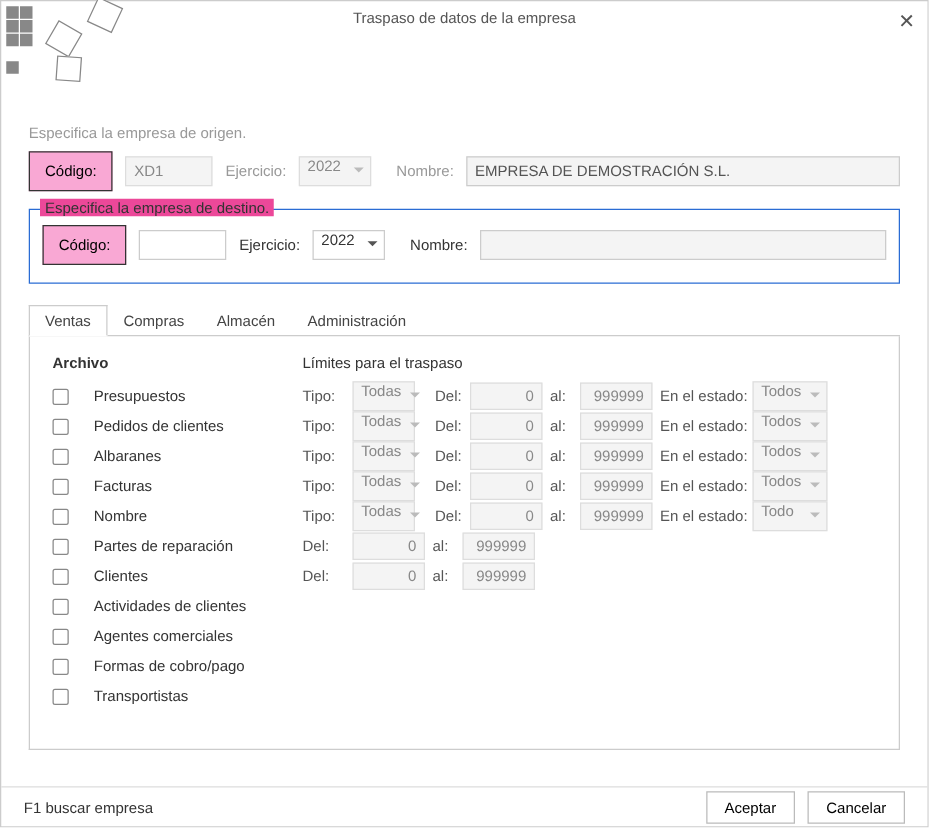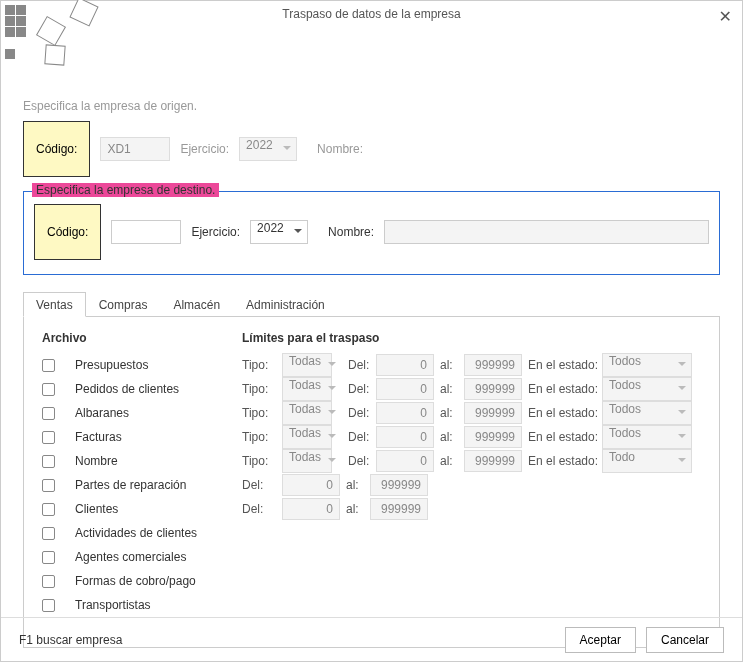--- a/index.html
+++ b/index.html
@@ -24,21 +24,21 @@
   .decor .s10 { left:40px; top:40px; width:20px; height:20px; transform: rotate(4deg); }
 
   .content { padding: 18px 22px 0 22px; position: relative; margin-top: 50px; }
 
   .label-gray { color: #999; }
   .section-heading { margin-bottom: 8px; }
 
   .row { display: flex; align-items: center; gap: 10px; }
 
   .btn-code {
-    border: 1px solid #333; padding: 20px 12px; background:#fef9c3; cursor:pointer;
+    border: 1px solid #333; padding: 8px 12px; background:#f9a8d4; cursor:pointer;
   }
   .input-small { width:70px; height:24px; border:1px solid #ccc; padding:0 6px; background:#fff; }
   .input-long { flex:1; height:24px; border:1px solid #ccc; padding:0 6px; background:#f4f4f4; }
   .input-small[disabled] { background:#f4f4f4; color:#888; border-color:#ddd; }
 
   .select-wrap { position:relative; display:inline-flex; align-items:center; }
   .select-wrap .sel {
     width:58px; height:24px; border:1px solid #ccc; padding:0 18px 0 6px; background:#fff;
   }
   .select-wrap.dis .sel { background:#f4f4f4; color:#888; border-color:#ddd; }
@@ -62,35 +62,35 @@
 
   .tabs-wrap { }
   .tabs { display:flex; height:26px; border-bottom:1px solid #ccc; margin-bottom:0; }
   .tab { padding:5px 12px 4px; border:1px solid transparent; cursor:pointer; position:relative; top:1px; color:#444;}
   .tab.active { border:1px solid #ccc; border-bottom:1px solid #fff; background:#fff; }
 
   .tab-panel { border:1px solid #ccc; border-top:none; padding:14px 18px 30px 18px; min-height:330px; }
 
   .col-heads { display:flex; margin-bottom:8px; }
   .col-heads .h1 { width:200px; font-weight:bold; color:#333; }
-  .col-heads .h2 { font-weight:bold; color:#333; }
+  .col-heads .h2 { font-weight:normal; color:#333; }
 
   .file-row { display:flex; align-items:center; height:24px; margin-bottom:0; }
   .chk-col { width:200px; display:flex; align-items:center; gap:20px; }
   .chk { width:13px; height:13px; border:1px solid #888; border-radius:2px; background:#fff; display:inline-block; }
   .lim-label { width:40px; color:#555; }
   .sel-col { width:60px; }
   .num-in { width:58px; height:22px; border:1px solid #ddd; background:#f4f4f4; color:#888; text-align:right; padding:0 6px; }
   .lbl-sm { width:30px; text-align:left; color:#555; padding-left:6px; }
   .state-label { width:80px; color:#555; padding-left:6px; }
-  .state-sel .sel { width:90px; background:#f4f4f4; color:#888; border-color:#ddd; }
+  .state-sel .sel { width:60px; background:#f4f4f4; color:#888; border-color:#ddd; }
   .state-sel .caret { border-top-color:#bbb; }
 
   .footer {
-    position:absolute; bottom:0; left:0; right:0; height:44px;
+    position:absolute; bottom:0; left:0; right:0; height:32px;
     border-top:1px solid #ddd; display:flex; align-items:center; padding:0 18px;
   }
   .footer .f1 { color:#333; }
   .footer .spacer { flex:1; }
   .footer button {
     height:26px; padding:0 14px; margin-left:10px; border:1px solid #bbb; background:#fff; cursor:pointer;
   }
 </style>
 </head>
 <body>
@@ -121,20 +121,21 @@
       <div class="section-heading label-gray">Especifica la empresa de origen.</div>
       <div class="row">
         <button class="btn-code">Código:</button>
         <input class="input-small" disabled="" value="XD1" style="">
         <span class="label-gray">Ejercicio:</span>
         <div class="select-wrap dis">
           <div class="sel">2022</div>
           <div class="caret"></div>
         </div>
         <span class="label-gray" style="margin-left:10px;">Nombre:</span>
+        <input class="input-long" disabled="" value="EMPRESA DE DEMOSTRACIÓN S.L." style="">
       </div>
     </div>
 
     <div class="dest-box">
       <div class="legend">Especifica la empresa de destino.</div>
       <div class="row">
         <button class="btn-code">Código:</button>
         <input class="input-small" value="" style="">
         <span>Ejercicio:</span>
         <div class="select-wrap">

